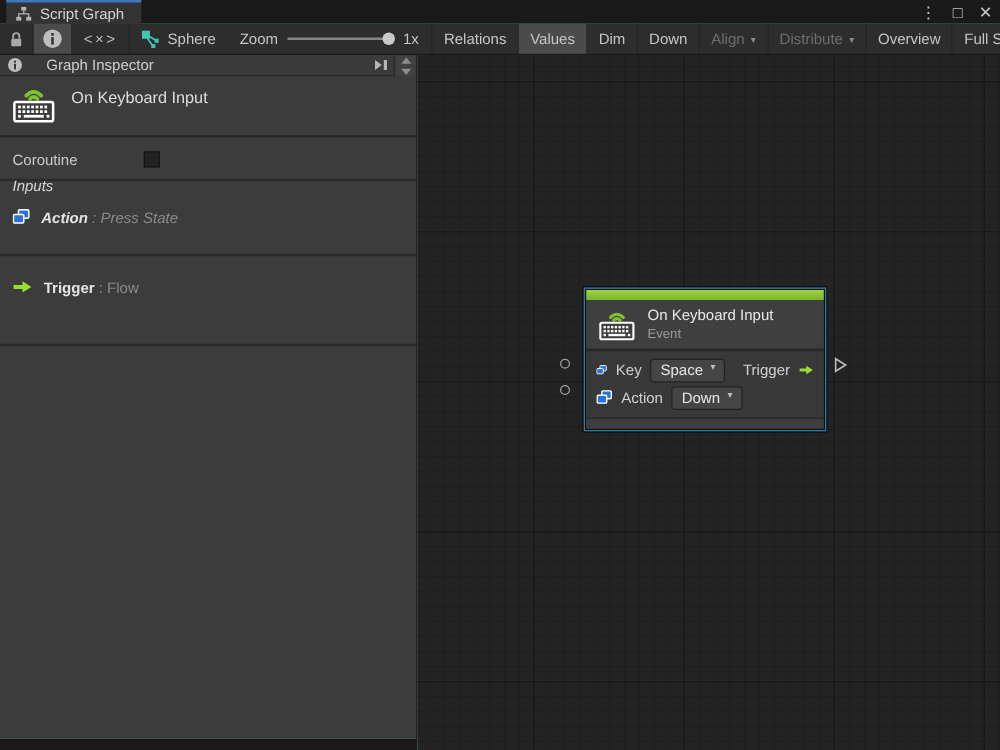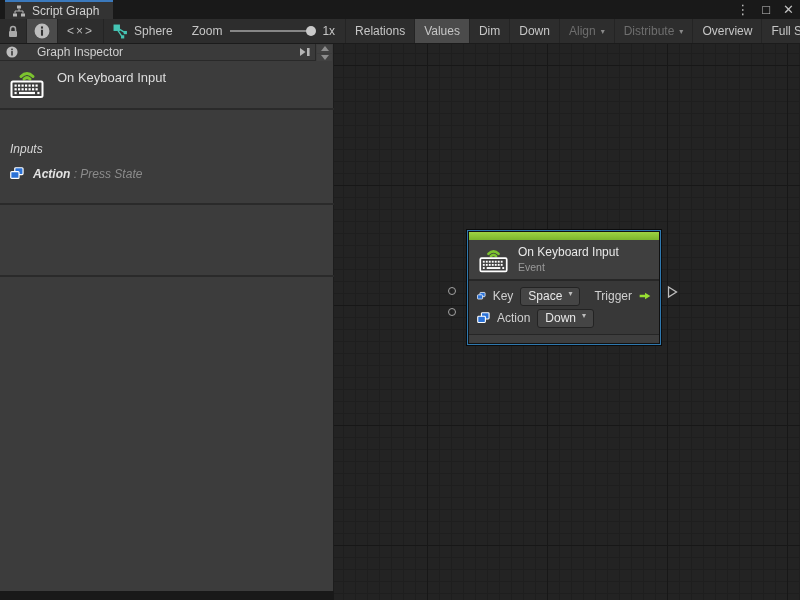--- a/index.html
+++ b/index.html
@@ -221,33 +221,43 @@
             <rect x="22" y="20.7" width="2.2" height="2.2"></rect>
           <rect x="25.5" y="20.7" width="2.2" height="2.2"></rect>
           <rect x="4.5" y="24.4" width="2.2" height="2.2"></rect>
           <rect x="9" y="24.4" width="16" height="2.2"></rect>
           <rect x="27.3" y="24.4" width="2.2" height="2.2"></rect>
         </g>
       </svg>
       <span class="unit-title">On Keyboard Input</span>
     </div>
 
+    <div class="co-row">
+      <span class="co-label">Coroutine</span>
+      <div class="checkbox"></div>
+    </div>
 
     <div class="io-section sec-inputs">
       <div class="io-title">Inputs</div>
       <div class="io-row">
         <svg width="14" height="13" viewBox="0 0 14 13">
           <rect x="4.75" y="0.75" width="8.3" height="6.8" rx="1" fill="#2B72D7" stroke="#ffffff" stroke-width="1.2"></rect>
           <rect x="0.75" y="4.6" width="8.3" height="6.8" rx="1" fill="#2B72D7" stroke="#ffffff" stroke-width="1.2"></rect>
         </svg>
         <span><span class="io-name">Action</span> <span class="io-type">: Press State</span></span>
       </div>
     </div>
 
     <div class="io-section sec-outputs">
+      <div class="io-row">
+        <svg width="16" height="11" viewBox="0 0 18 12">
+          <path d="M1 4.2 H9 V1 L17 6 L9 11 V7.8 H1 Z" fill="#98DE33"></path>
+        </svg>
+        <span><span class="io-name">Trigger</span> <span class="io-type">: Flow</span></span>
+      </div>
     </div>
   </div>
 
   <div class="bottom-strip"></div>
 
   <div class="canvas">
 
     <div class="pcircle pc1"></div>
     <div class="pcircle pc2"></div>
     <svg class="ptriangle" width="11" height="14" viewBox="0 0 11 14">

